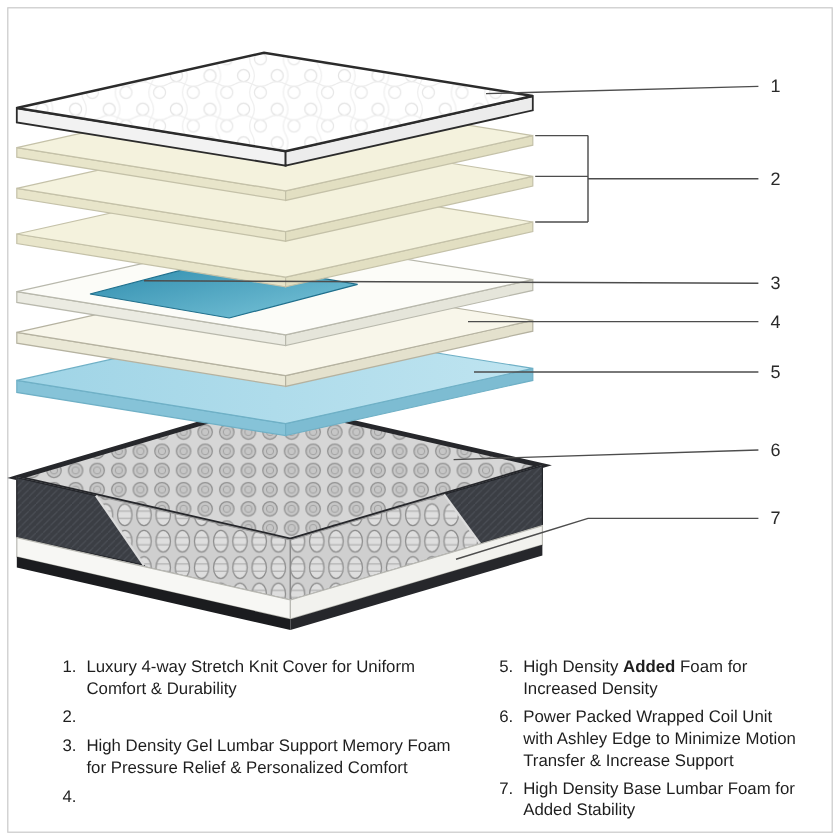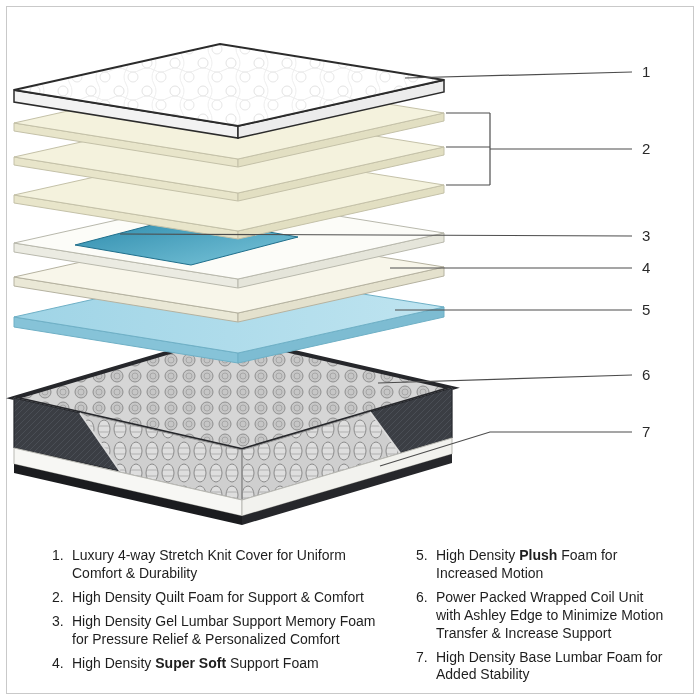--- a/index.html
+++ b/index.html
@@ -138,35 +138,33 @@
 </svg>
 
 <div class="legend">
   <div class="col">
     <div class="item">
       <span class="num">1.</span>
       <span class="txt"><span>Luxury 4-way Stretch Knit Cover for Uniform Comfort &amp; Durability</span><b></b><span></span></span>
     </div>
     <div class="item">
       <span class="num">2.</span>
-      <span class="txt"><span>High Density Quilt Foam for Support &amp; Comfort</span><b></b><span></span></span>
     </div>
     <div class="item">
       <span class="num">3.</span>
       <span class="txt"><span>High Density Gel Lumbar Support Memory Foam for Pressure Relief &amp; Personalized Comfort</span><b></b><span></span></span>
     </div>
     <div class="item">
       <span class="num">4.</span>
-      <span class="txt"><span>High Density </span><b>Super Soft</b><span> Support Foam</span></span>
     </div>
   </div>
   <div class="col right">
     <div class="item">
       <span class="num">5.</span>
-      <span class="txt"><span>High Density </span><b>Plush</b><span> Foam for Increased Motion</span></span>
+      <span class="txt"><span>High Density </span><b>Added</b><span> Foam for Increased Density</span></span>
     </div>
     <div class="item">
       <span class="num">6.</span>
       <span class="txt"><span>Power Packed Wrapped Coil Unit with Ashley Edge to Minimize Motion Transfer &amp; Increase Support</span><b></b><span></span></span>
     </div>
     <div class="item">
       <span class="num">7.</span>
       <span class="txt"><span>High Density Base Lumbar Foam for Added Stability</span><b></b><span></span></span>
     </div>
   </div>

